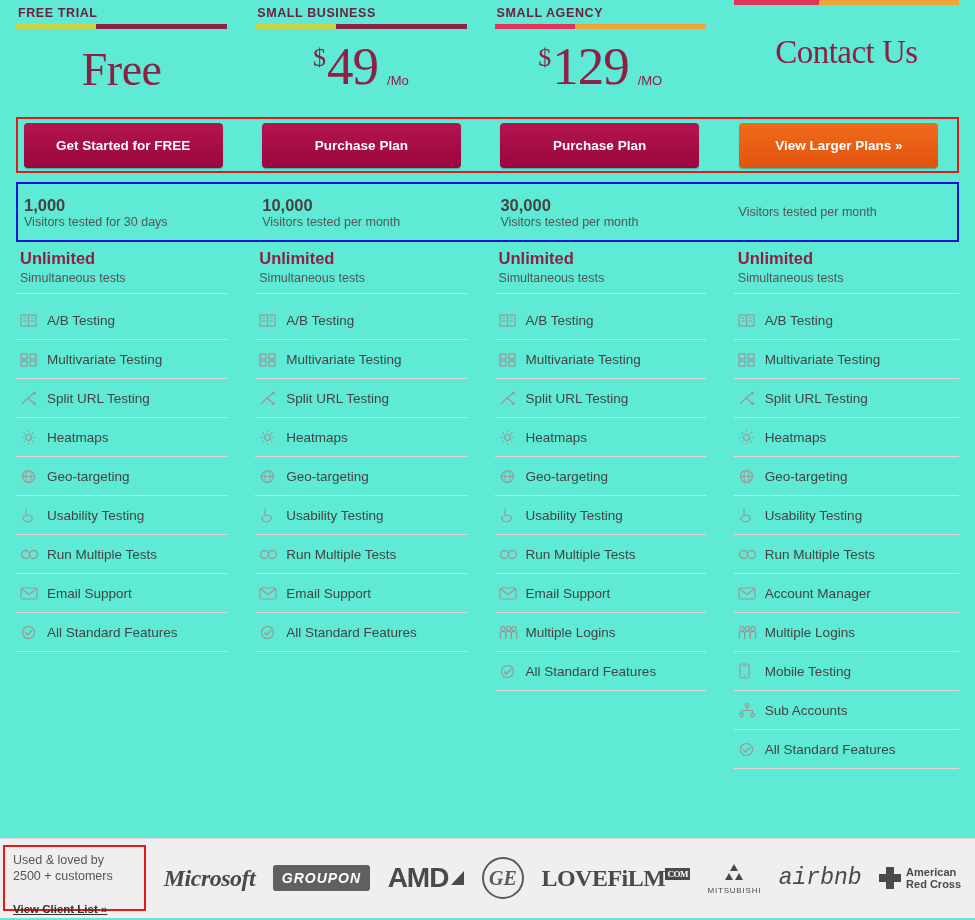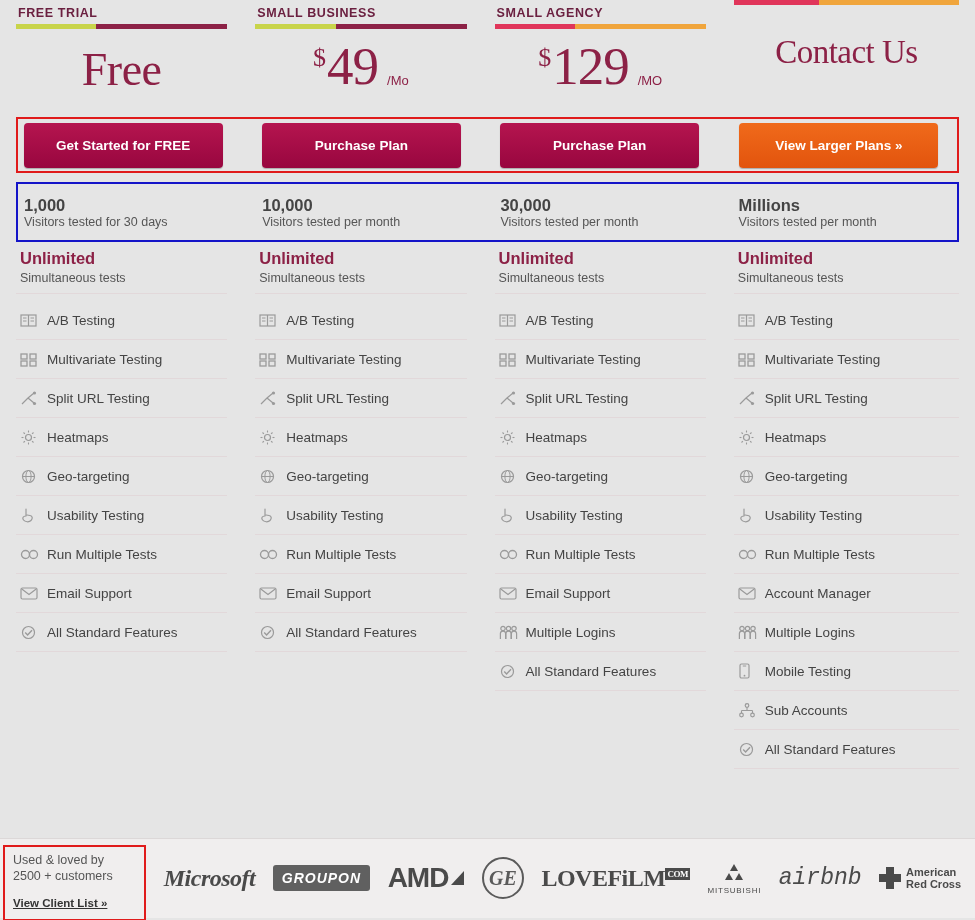--- a/index.html
+++ b/index.html
@@ -6,21 +6,21 @@
   html, body {
     margin: 0; padding: 0;
     width: 975px; height: 920px;
     background: #ffffff;
     font-family: "Liberation Sans", sans-serif;
     overflow: hidden;
   }
   #page {
     position: relative;
     width: 975px; height: 920px;
-    background: #e5e5e5;
+    background: #5eead4;
   }
 
   
   .plans {
     display: flex;
     width: 975px;
     padding: 0 16px;
   }
   .plan {
     width: 241px;
@@ -210,37 +210,37 @@
     left: 0; top: 838px;
     width: 975px; height: 80px;
     background: #f0eeee;
     border-top: 1px solid #dcd8d8;
     display: flex;
     align-items: center;
   }
   .client-box {
     position: absolute;
     left: 3px; top: 845px;
-    width: 143px; height: 76px;
+    width: 143px; height: 66px;
     border: 2px solid #e01b1b;
     padding: 6px 8px;
     background: #f0eeee;
   }
   .client-box .line1,
   .client-box .line2 {
     font-size: 12.5px;
     color: #555555;
     line-height: 1.25;
   }
   .client-box .link {
     font-size: 11.5px;
     color: #333333;
     font-weight: bold;
     text-decoration: underline;
-    margin-top: 13px;
+    margin-top: 19px;
     display: inline-block;
     cursor: pointer;
   }
   .logos {
     position: absolute;
     left: 155px; top: 845px;
     width: 815px; height: 66px;
     display: flex;
     align-items: center;
     justify-content: space-around;
@@ -431,21 +431,20 @@
     </div>
     <div class="visitors-cell">
       <div class="v-title">10,000</div>
       <div class="v-sub">Visitors tested per month</div>
     </div>
     <div class="visitors-cell">
       <div class="v-title">30,000</div>
       <div class="v-sub">Visitors tested per month</div>
     </div>
     <div class="visitors-cell">
-      <div class="v-title">Millions</div>
       <div class="v-sub">Visitors tested per month</div>
     </div>
   </div>
 
   <div class="unlim-row">
     <div class="unlim-cell">
       <div class="u-title">Unlimited</div>
       <div class="u-sub">Simultaneous tests</div>
     </div>
     <div class="unlim-cell">

